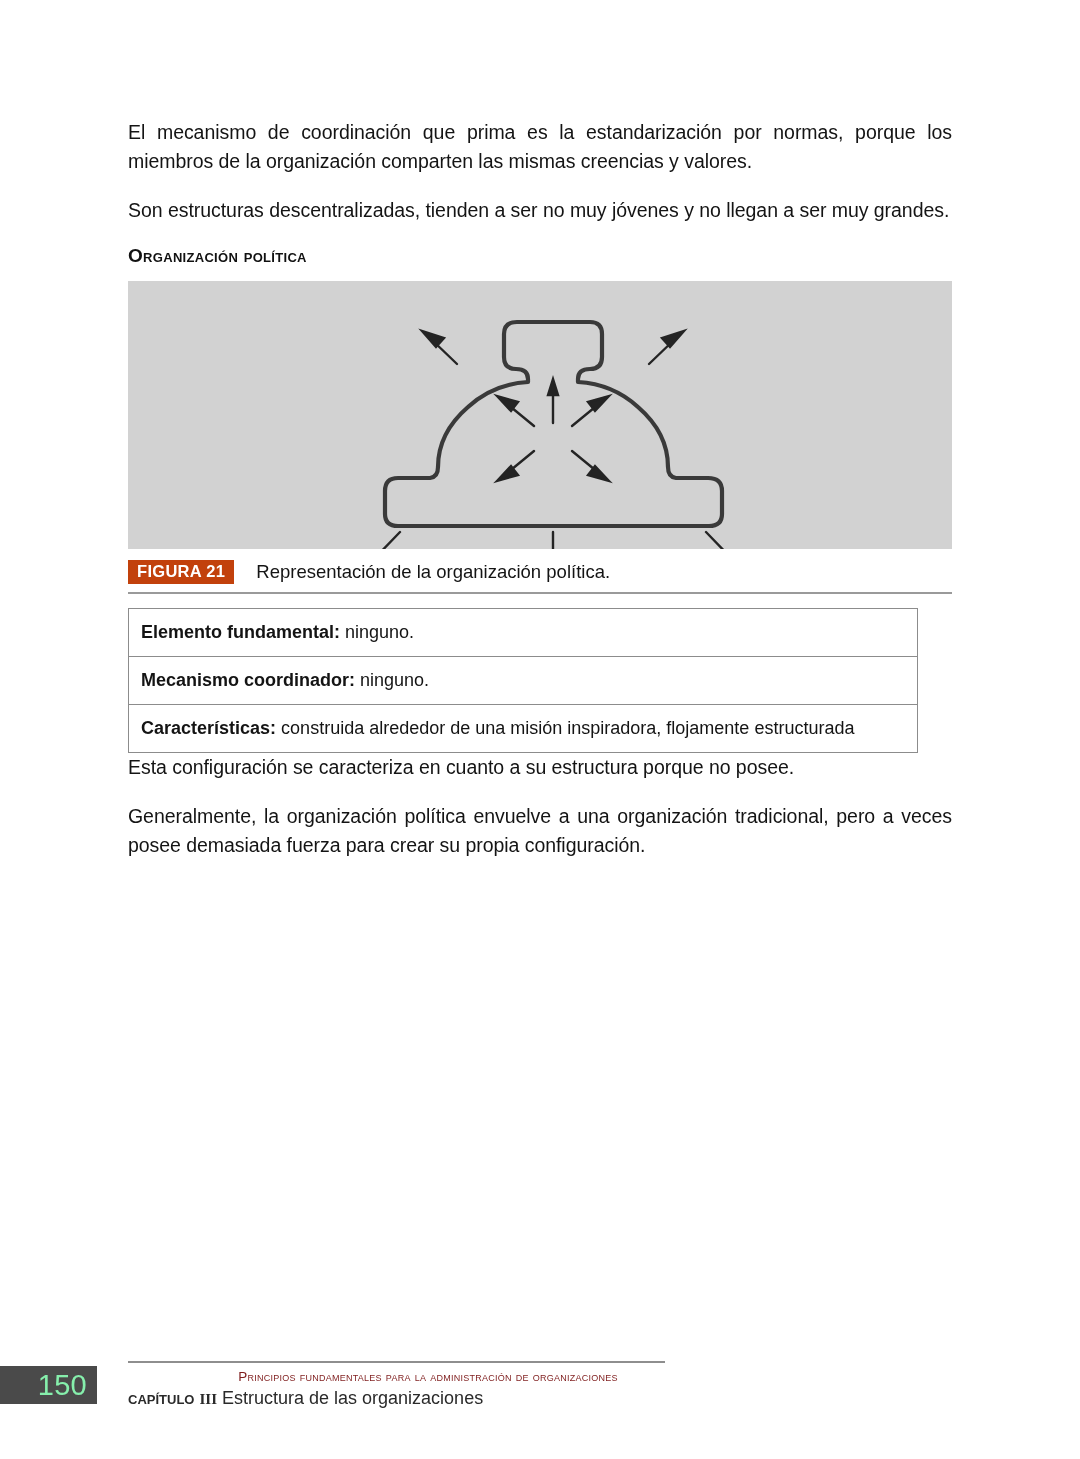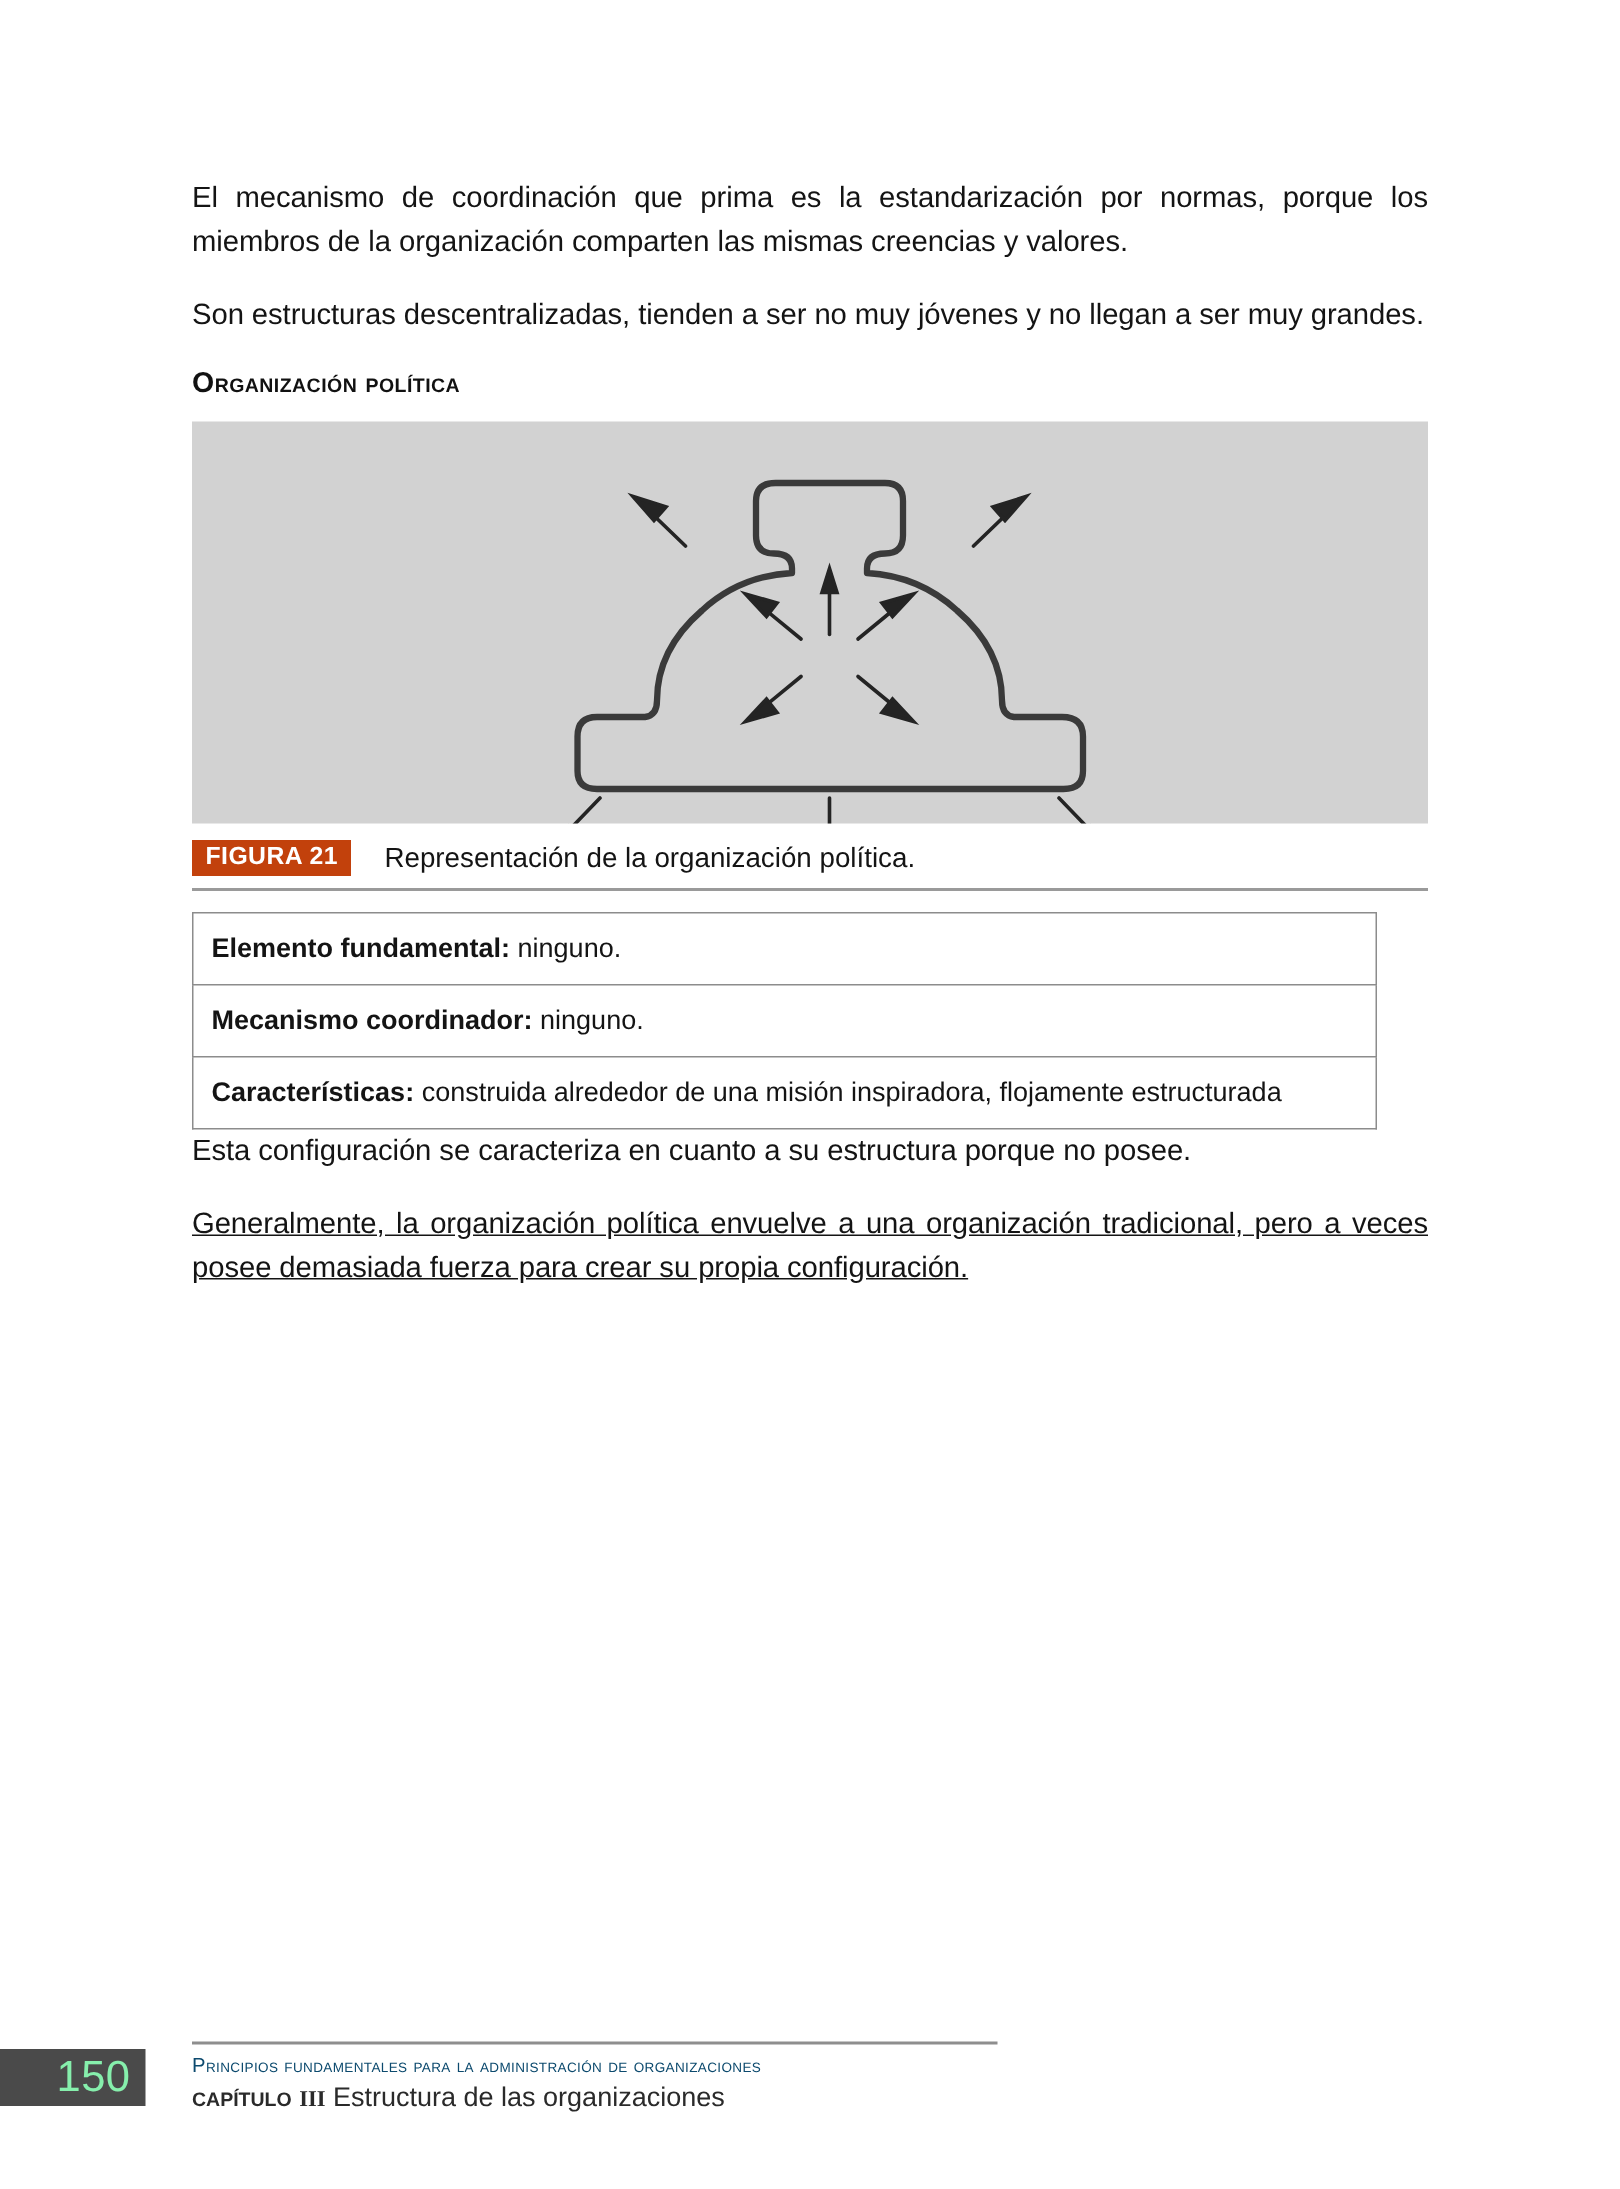--- a/index.html
+++ b/index.html
@@ -29,21 +29,21 @@
   }
 
   p.body-text {
     margin: 0 0 20px 0;
     font-size: 19.5px;
     line-height: 29px;
     text-align: justify;
     color: #141414;
     letter-spacing: -0.05px;
   }
-  p.body-text:last-child { margin-bottom: 12px; text-decoration: underline; }
+  p.body-text:last-child { margin-bottom: 12px; }
 
   
   .section-heading {
     margin: 20px 0 14px 0;
     font-size: 19px;
     font-weight: bold;
     letter-spacing: 0.3px;
     color: #111;
     font-variant: small-caps;
     text-transform: lowercase;
@@ -137,26 +137,27 @@
     letter-spacing: 0.3px;
   }
   .footer-text {
     position: absolute;
     left: 128px;
     top: 19px;
     width: 600px;
   }
   .footer-title {
     font-size: 13.5px;
-    color: #0c4a6e;
+    color: #7f1d1d;
     letter-spacing: 0.25px;
     font-variant: small-caps;
     text-transform: lowercase;
     line-height: 17px;
     white-space: nowrap;
+    text-align: center;
   }
   .footer-title::first-letter { text-transform: uppercase; }
   .footer-chapter {
     font-size: 18px;
     color: #2a2a2a;
     line-height: 24px;
     margin-top: 1px;
     white-space: nowrap;
   }
   .footer-chapter .cap {

